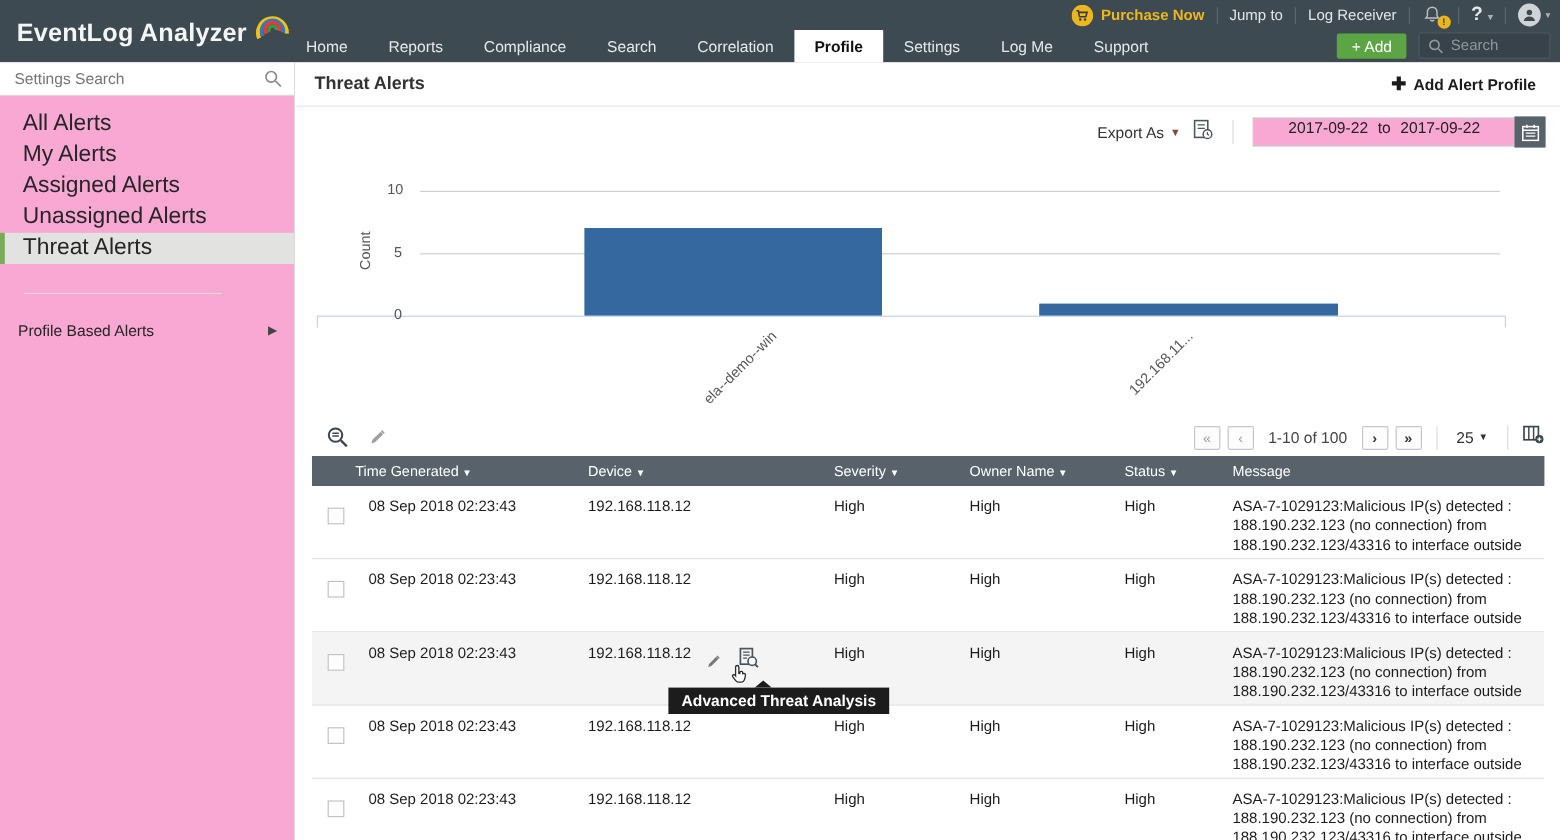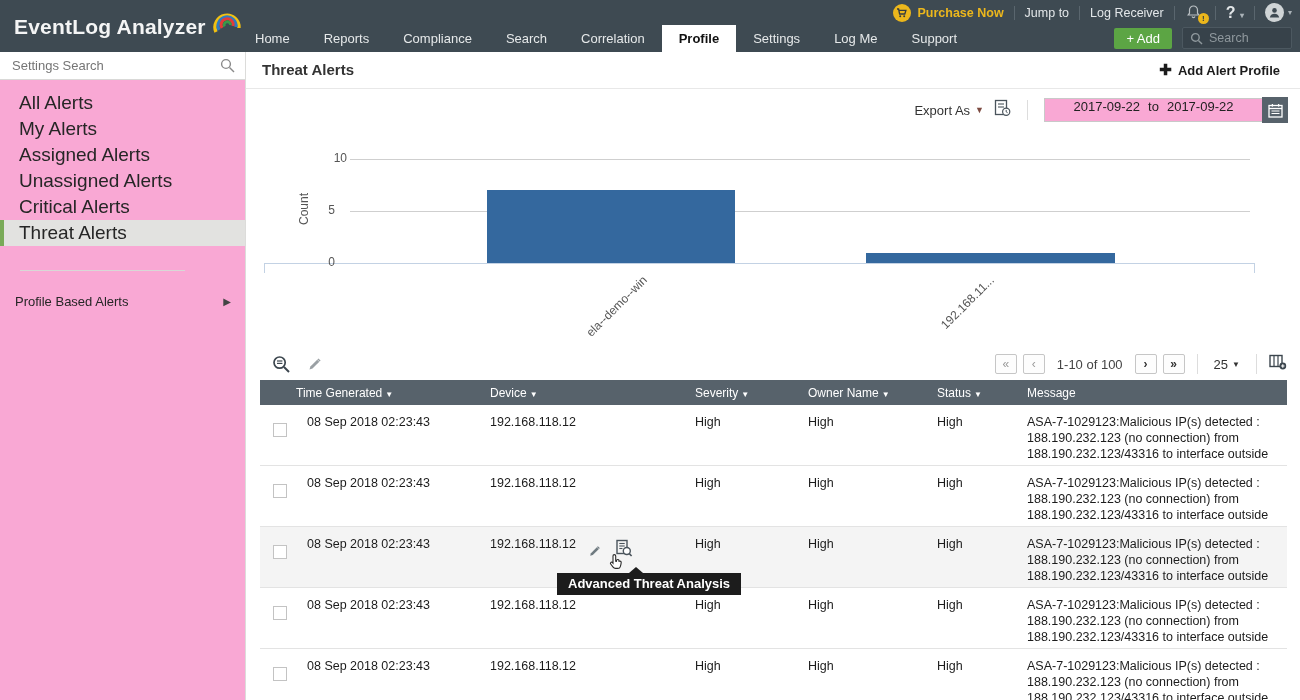--- a/index.html
+++ b/index.html
@@ -183,21 +183,20 @@
       <svg width="15" height="15" viewBox="0 0 15 15">
           <circle cx="6" cy="6" r="4.4" fill="none" stroke="#8a8a8a" stroke-width="1.4"></circle>
           <line x1="9.5" y1="9.5" x2="14" y2="14" stroke="#8a8a8a" stroke-width="1.4"></line>
         </svg>
     </div>
     <div class="sb-items">
         <div class="sb-item">All Alerts</div>
         <div class="sb-item">My Alerts</div>
         <div class="sb-item">Assigned Alerts</div>
         <div class="sb-item">Unassigned Alerts</div>
-        <div class="sb-item">Critical Alerts</div>
         <div class="sb-item sel">Threat Alerts</div>
       </div>
     <div class="sb-divider"></div>
     <div class="sb-profile">
       <span>Profile Based Alerts</span>
       <span class="chev">▶</span>
     </div>
   </div>
 
   <div class="main">
@@ -245,21 +244,21 @@
 
     <div class="chart">
       <div class="ylabel">Count</div>
       <div></div>
       <div class="xaxis"></div>
       <div class="xaxis-tick" style="left:18px;"></div>
       <div class="xaxis-tick" style="left:1008px;"></div>
     <div class="ytick" style="left: 57px; top: 115px;">0</div>
         <div class="ytick" style="left: 57px; top: 63px;">5</div>
         <div class="gridline" style="top: 71px;"></div>
-        <div class="ytick" style="left: 69px; top: 11px;">10</div>
+        <div class="ytick" style="left: 58px; top: 11px;">10</div>
         <div class="gridline" style="top: 19px;"></div>
         <div class="bar bar-0" style="height: 73px; background: rgb(52, 104, 158);"></div>
         <div class="xlabel xlabel-0">ela--demo--win</div>
         <div class="bar bar-1" style="height: 10px; background: rgb(52, 104, 158);"></div>
         <div class="xlabel xlabel-1">192.168.11...</div>
       </div>
 
     <div class="grid-toolbar">
       <div class="tb-left">
         <span>

